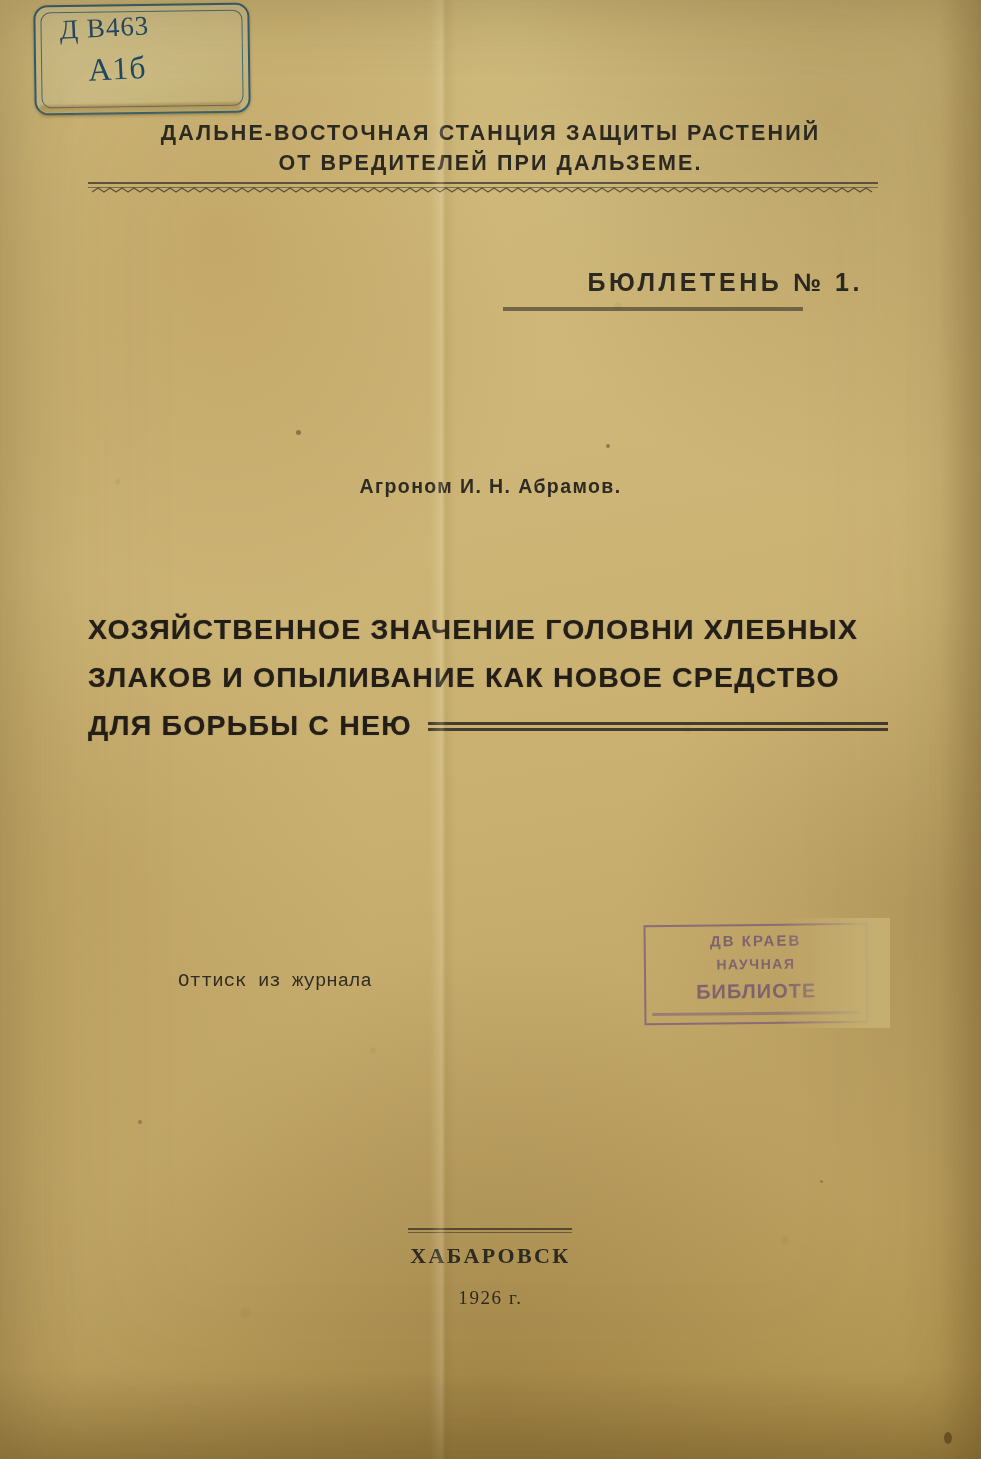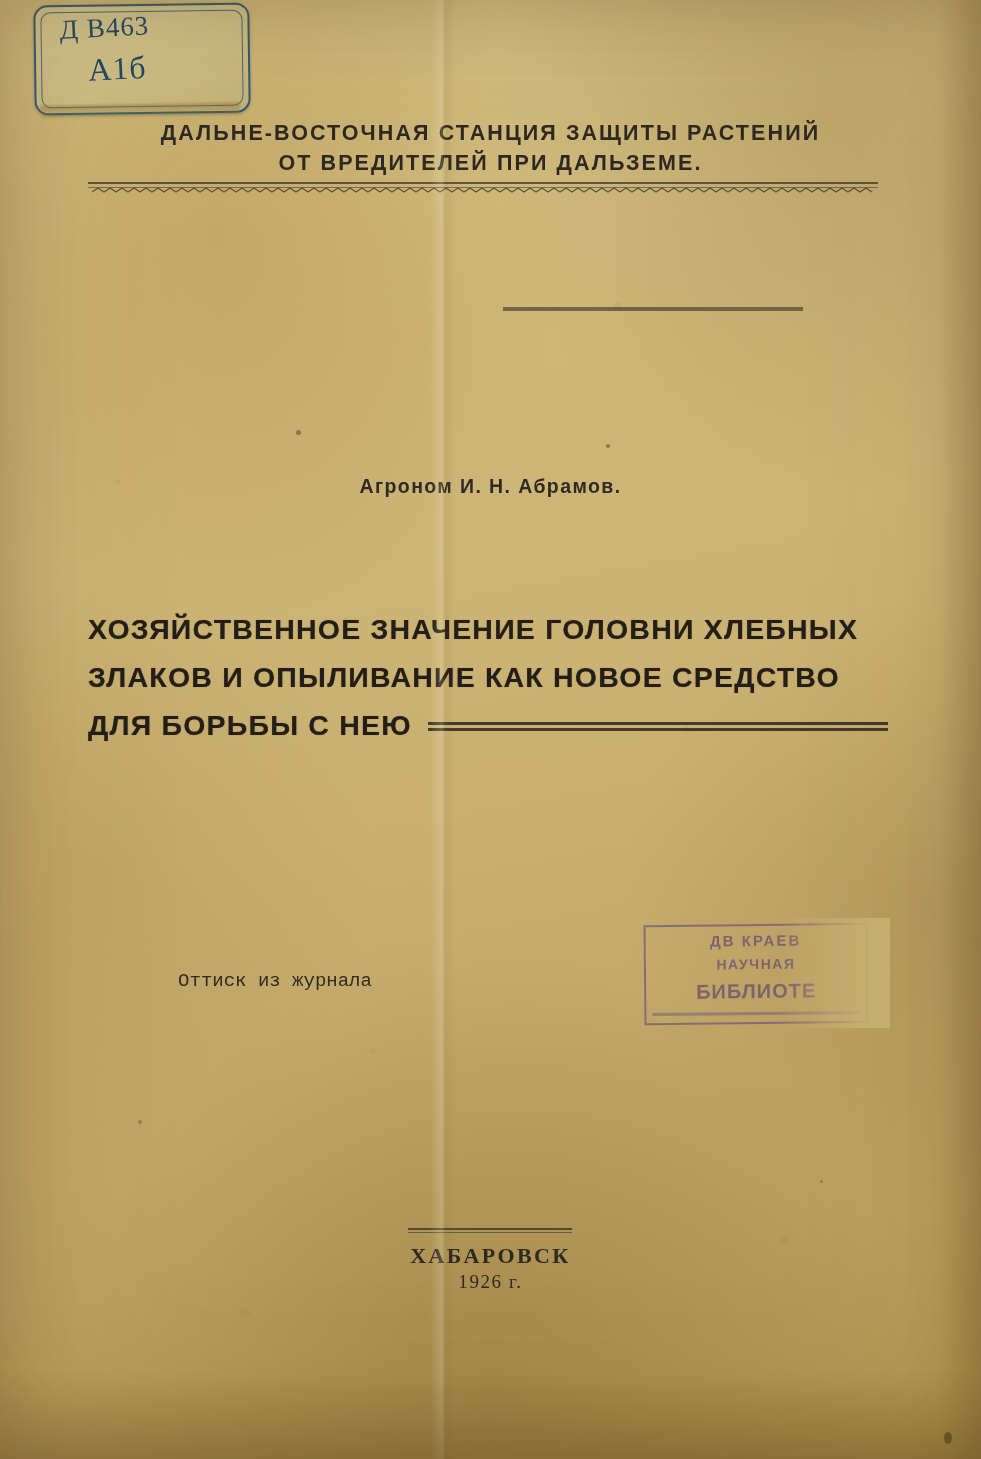--- a/index.html
+++ b/index.html
@@ -297,21 +297,21 @@
     font-size: 22px;
     font-weight: bold;
     letter-spacing: 2.4px;
     color: #2d2a21;
   }
   #imprint .year {
     font-family: "Liberation Serif", serif;
     font-size: 19px;
     letter-spacing: 1.6px;
     color: #2d2a21;
-    margin-top: 2px;
+    margin-top: 18px;
   }
 
   
   .speck {
     position: absolute;
     background: #5a4520;
     border-radius: 50%;
     opacity: .55;
     pointer-events: none;
   }
@@ -351,20 +351,23 @@
     <div class="l">ОТ ВРЕДИТЕЛЕЙ ПРИ ДАЛЬЗЕМЕ.</div>
   </div>
   <div id="inst-rule">
     <div class="r1"></div>
     <div class="r2"></div>
   </div>
   <svg id="zigzag" viewBox="0 0 782 8" preserveAspectRatio="none">
     <path d="M0 6 L6 2 L12 6 L18 2 L24 6 L30 2 L36 6 L42 2 L48 6 L54 2 L60 6 L66 2 L72 6 L78 2 L84 6 L90 2 L96 6 L102 2 L108 6 L114 2 L120 6 L126 2 L132 6 L138 2 L144 6 L150 2 L156 6 L162 2 L168 6 L174 2 L180 6 L186 2 L192 6 L198 2 L204 6 L210 2 L216 6 L222 2 L228 6 L234 2 L240 6 L246 2 L252 6 L258 2 L264 6 L270 2 L276 6 L282 2 L288 6 L294 2 L300 6 L306 2 L312 6 L318 2 L324 6 L330 2 L336 6 L342 2 L348 6 L354 2 L360 6 L366 2 L372 6 L378 2 L384 6 L390 2 L396 6 L402 2 L408 6 L414 2 L420 6 L426 2 L432 6 L438 2 L444 6 L450 2 L456 6 L462 2 L468 6 L474 2 L480 6 L486 2 L492 6 L498 2 L504 6 L510 2 L516 6 L522 2 L528 6 L534 2 L540 6 L546 2 L552 6 L558 2 L564 6 L570 2 L576 6 L582 2 L588 6 L594 2 L600 6 L606 2 L612 6 L618 2 L624 6 L630 2 L636 6 L642 2 L648 6 L654 2 L660 6 L666 2 L672 6 L678 2 L684 6 L690 2 L696 6 L702 2 L708 6 L714 2 L720 6 L726 2 L732 6 L738 2 L744 6 L750 2 L756 6 L762 2 L768 6 L774 2 L780 6" fill="none" stroke="#3b3628" stroke-width="1.4"></path>
   </svg>
 
+  <div id="bulletin">
+    <span class="t">БЮЛЛЕТЕНЬ № 1.</span>
+  </div>
   <div id="bulletin-rule"></div>
 
   <div id="author">Агроном И. Н. Абрамов.</div>
 
   <div id="title">
     <div class="tl">ХОЗЯЙСТВЕННОЕ ЗНАЧЕНИЕ ГОЛОВНИ ХЛЕБНЫХ</div>
     <div class="tl">ЗЛАКОВ И ОПЫЛИВАНИЕ КАК НОВОЕ СРЕДСТВО</div>
     <div class="tl l3">
       <span>ДЛЯ БОРЬБЫ С НЕЮ</span>
       <span id="title-rule">

